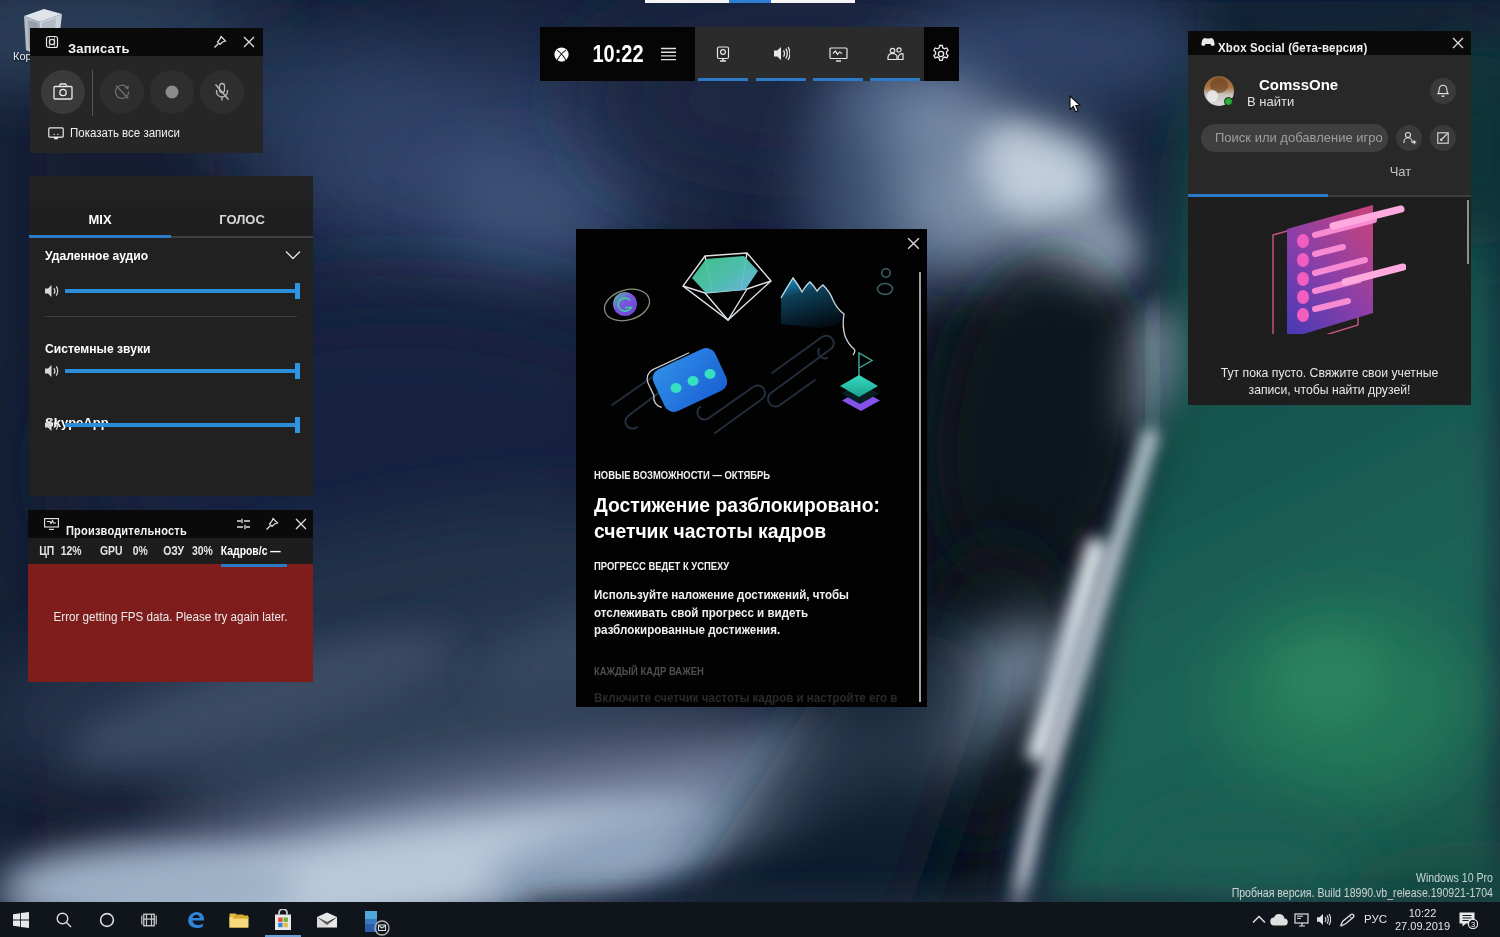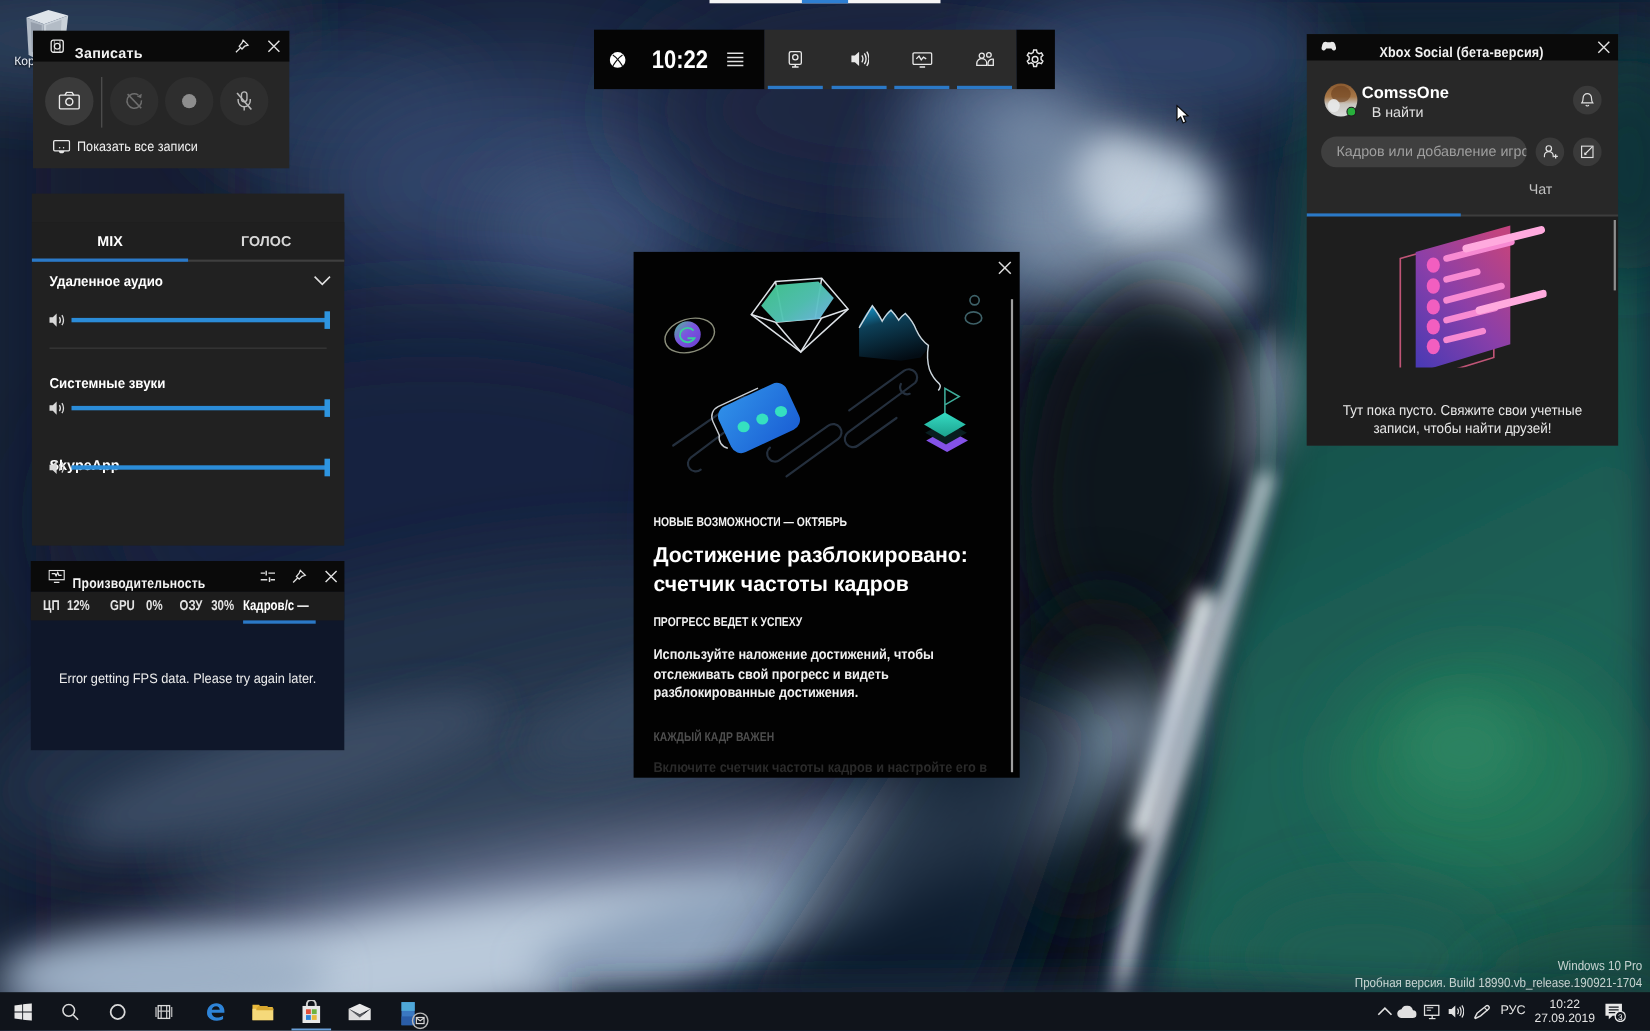--- a/index.html
+++ b/index.html
@@ -239,21 +239,21 @@
 <div class="abs" style="left:266px;top:187px;width:5px;height:16px;background:#2e95e0;"></div>
 <div class="abs" style="left:16px;top:219px;color:#fff;font-weight:700;font-size:13px;margin-top:20px;">SkypeApp</div>
 <svg class="abs" style="left:15px;top:242px" width="16" height="14" viewBox="0 0 16 14" fill="#d8d8d8">
         <path d="M1,4.5h3l3.5-3.5v12L4,9.5H1z"></path>
         <path d="M10,4.2q1.8,2.8 0,5.6M12.3,2.4q2.9,4.6 0,9.2" stroke="#d8d8d8" stroke-width="1.2" fill="none"></path>
       </svg>
 <div class="abs" style="left:36px;top:247px;width:234px;height:4px;background:#2b8cd8;"></div>
 <div class="abs" style="left:266px;top:241px;width:5px;height:16px;background:#2e95e0;"></div>
 </div>
 
-<div class="abs" id="perf" style="left:28px;top:510px;width:285px;height:172px;background:#0f172a;padding-left:28px;">
+<div class="abs" id="perf" style="left:28px;top:510px;width:285px;height:172px;background:#7f1d1d;padding-left:28px;">
 <div class="hdr" style="height:28px;">
 <svg class="abs" style="left:16px;top:8px" width="15" height="12" viewBox="0 0 15 12" fill="none" stroke="#e8e8e8" stroke-width="1.1">
           <rect x="0.6" y="0.6" width="13.8" height="8.4"></rect>
           <path d="M3,3.5h3l1,2 1.5-3 1,2.5h2.5"></path>
           <path d="M5,11.4h5"></path>
         </svg>
 <div class="ttl" style="margin-left:38px;transform:scaleX(0.85);transform-origin:left center;">Производительность</div>
 <svg class="abs" style="left:208px;top:7px" width="15" height="14" viewBox="0 0 15 14" fill="none" stroke="#e0e0e0" stroke-width="1.3">
           <path d="M1,4 h4 M8,4 h6 M1,10 h6 M10,10 h4"></path>
           <path d="M6,1.8 v4.4 M9,7.8 v4.4"></path>
@@ -357,41 +357,41 @@
 <div id="m-eyebrow" class="abs" style="left:18px;top:240px;font-size:11.5px;font-weight:700;color:#f2f2f2;transform:scaleX(0.82);transform-origin:left top;">НОВЫЕ ВОЗМОЖНОСТИ — ОКТЯБРЬ</div>
 <div id="m-title" class="abs" style="left:18px;top:263px;font-size:19.5px;font-weight:700;line-height:26px;color:#fff;white-space:nowrap;transform:scaleX(0.99);transform-origin:left top;">Достижение разблокировано:<br>счетчик частоты кадров</div>
 <div id="m-sub" class="abs" style="left:18px;top:331px;font-size:11.5px;font-weight:700;color:#f2f2f2;transform:scaleX(0.82);transform-origin:left top;">ПРОГРЕСС ВЕДЕТ К УСПЕХУ</div>
 <div id="m-par" class="abs" style="left:18px;top:357px;font-size:13px;font-weight:700;line-height:17.5px;color:#f0f0f0;transform:scaleX(0.89);transform-origin:left top;">Используйте наложение достижений, чтобы<br>отслеживать свой прогресс и видеть<br>разблокированные достижения.</div>
 <div class="abs" style="left:18px;top:436px;font-size:11.5px;font-weight:700;color:#4e4e4e;transform:scaleX(0.82);transform-origin:left top;">КАЖДЫЙ КАДР ВАЖЕН</div>
 <div class="abs" style="left:18px;top:461px;font-size:13px;font-weight:700;color:#2a2a2a;white-space:nowrap;transform:scaleX(0.89);transform-origin:left top;">Включите счетчик частоты кадров и настройте его в</div>
 <div class="abs" style="left:343px;top:43px;width:2px;height:430px;background:#9f9f9f;"></div>
 </div>
 
 <div class="abs" id="social" style="left:1188px;top:31px;width:283px;height:374px;background:#282828;">
-<div class="hdr" style="height:24px;padding-left:36px;">
+<div class="hdr" style="height:24px;">
 <svg class="abs" style="left:13px;top:6px" width="14" height="11" viewBox="0 0 14 11" fill="#e8e8e8">
           <path d="M4.2,1 a3.2,3.2 0 0 0 -3,2.2 L0.4,6.4 a2,2 0 0 0 3.6,1.6 l0.6-1 h4.8 l0.6,1 a2,2 0 0 0 3.6-1.6 L12.8,3.2 a3.2,3.2 0 0 0 -3,-2.2 q-2.8,1 -5.6,0z"></path>
         </svg>
 <div class="ttl" style="margin-left:30px;transform:scaleX(0.88);transform-origin:left center;">Xbox Social (бета-версия)</div>
 <svg class="abs" style="left:263px;top:5px" width="14" height="14" viewBox="0 0 14 14" stroke="#e0e0e0" stroke-width="1.3">
           <path d="M2,2 L12,12 M12,2 L2,12"></path>
         </svg>
 </div>
 <div class="abs" style="left:16px;top:45px;width:30px;height:30px;border-radius:50%;background:linear-gradient(180deg,#8a5a30 0%,#a87848 40%,#c8c4bd 62%,#dadcdd 100%);"></div>
 <div class="abs" style="left:22px;top:47px;width:18px;height:15px;border-radius:50%;background:#6a3f1e;opacity:0.6;"></div>
 <div class="abs" style="left:19px;top:59px;width:11px;height:12px;border-radius:50%;background:#e8e9ea;opacity:0.9;"></div>
 <div class="abs" style="left:36px;top:66px;width:9px;height:9px;border-radius:50%;background:#28b03c;border:1.5px solid #1d1d1d;"></div>
-<div class="abs" style="left:50px;top:45px;color:#fff;font-weight:700;font-size:15px;">ComssOne</div>
+<div class="abs" style="left:71px;top:45px;color:#fff;font-weight:700;font-size:15px;">ComssOne</div>
 <div class="abs" style="left:59px;top:63px;color:#e0e0e0;font-size:13px;">В найти</div>
 <div class="abs" style="left:242px;top:47px;width:26px;height:26px;border-radius:50%;background:#3a3a3a;"></div>
 <svg class="abs" style="left:249px;top:53px" width="12" height="14" viewBox="0 0 12 14" fill="none" stroke="#e0e0e0" stroke-width="1.1">
         <path d="M6,1.2 a3.8,3.8 0 0 1 3.8,3.8 q0,3 1.2,4.6 H1 q1.2,-1.6 1.2,-4.6 A3.8,3.8 0 0 1 6,1.2 z"></path>
         <path d="M4.7,11.5 a1.4,1.4 0 0 0 2.6,0"></path>
       </svg>
-<div class="abs" style="left:13px;top:93px;width:187px;height:28px;border-radius:14px;background:#3f3f3f;color:#9f9f9f;font-size:13px;line-height:28px;padding-left:14px;overflow:hidden;white-space:nowrap;">Кадров или добавление игро</div>
+<div class="abs" style="left:13px;top:93px;width:187px;height:28px;border-radius:14px;background:#3f3f3f;color:#9f9f9f;font-size:13px;line-height:28px;padding-left:14px;overflow:hidden;white-space:nowrap;">Поиск или добавление игро</div>
 <div class="abs" style="left:208px;top:94px;width:26px;height:26px;border-radius:50%;background:#3a3a3a;"></div>
 <svg class="abs" style="left:215px;top:100px" width="14" height="14" viewBox="0 0 14 14" fill="none" stroke="#e0e0e0" stroke-width="1.1">
         <circle cx="5" cy="4" r="2.5"></circle>
         <path d="M1,12 v-1.4 a4,3.8 0 0 1 8,0 V12"></path>
         <path d="M11.2,9.2 v4 M9.2,11.2 h4" stroke-width="1.2"></path>
       </svg>
 <div class="abs" style="left:242px;top:94px;width:26px;height:26px;border-radius:50%;background:#3a3a3a;"></div>
 <svg class="abs" style="left:249px;top:101px" width="12" height="12" viewBox="0 0 12 12" fill="none" stroke="#e0e0e0" stroke-width="1.1">
         <rect x="0.8" y="0.8" width="10.4" height="10.4"></rect>
         <path d="M3.5,8.5 L10.5,1.5 M3.5,8.5 l1.8-0.4 M3.5,8.5 l0.4-1.8"></path>

